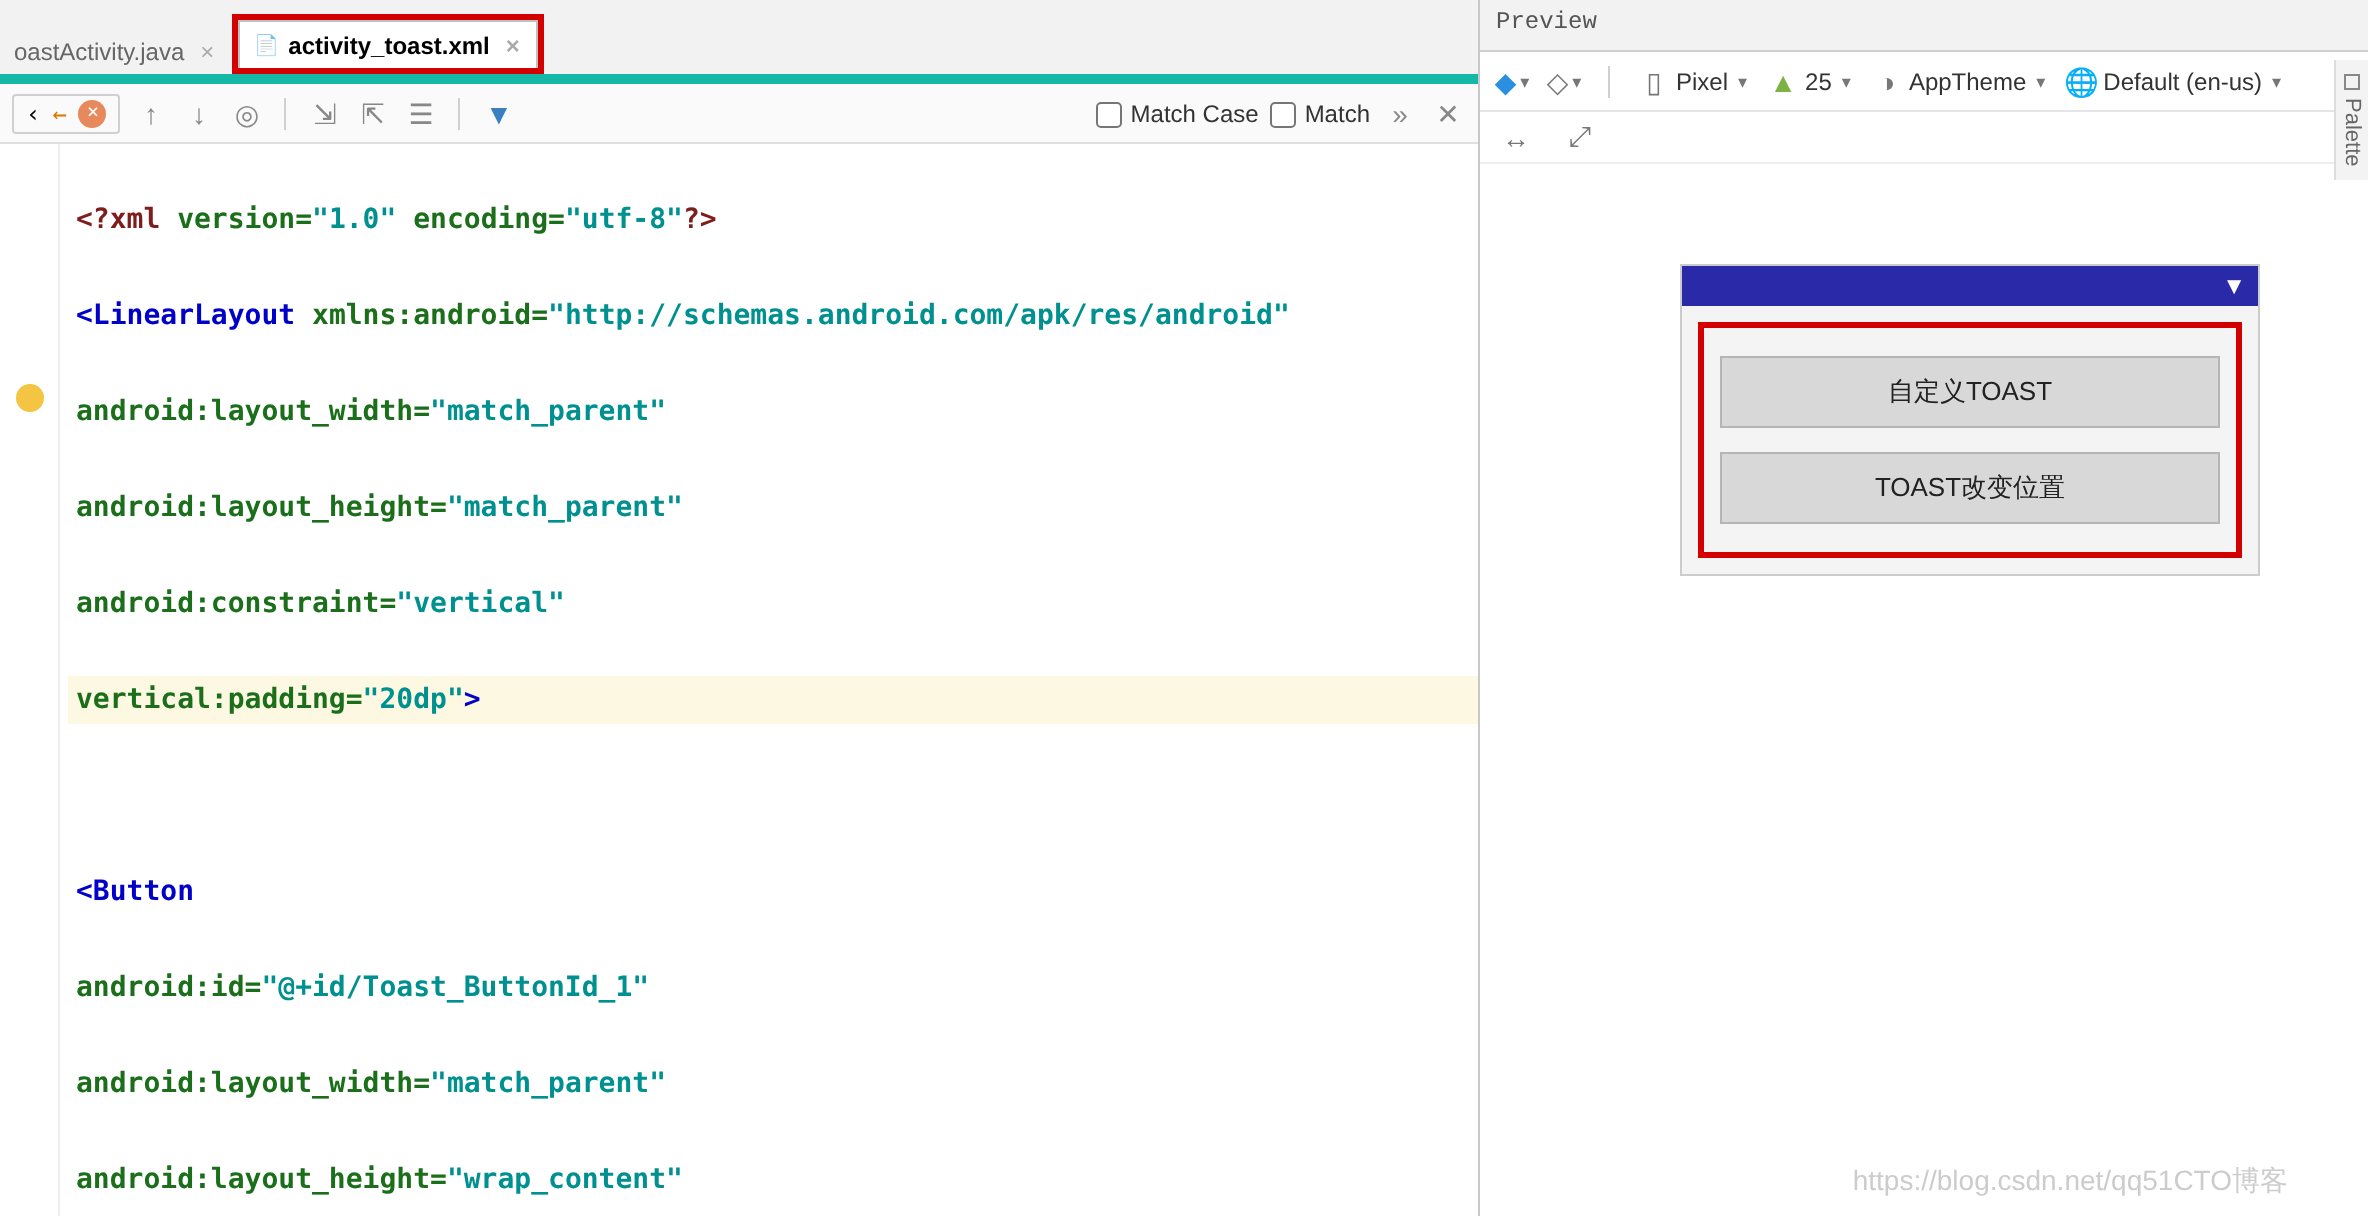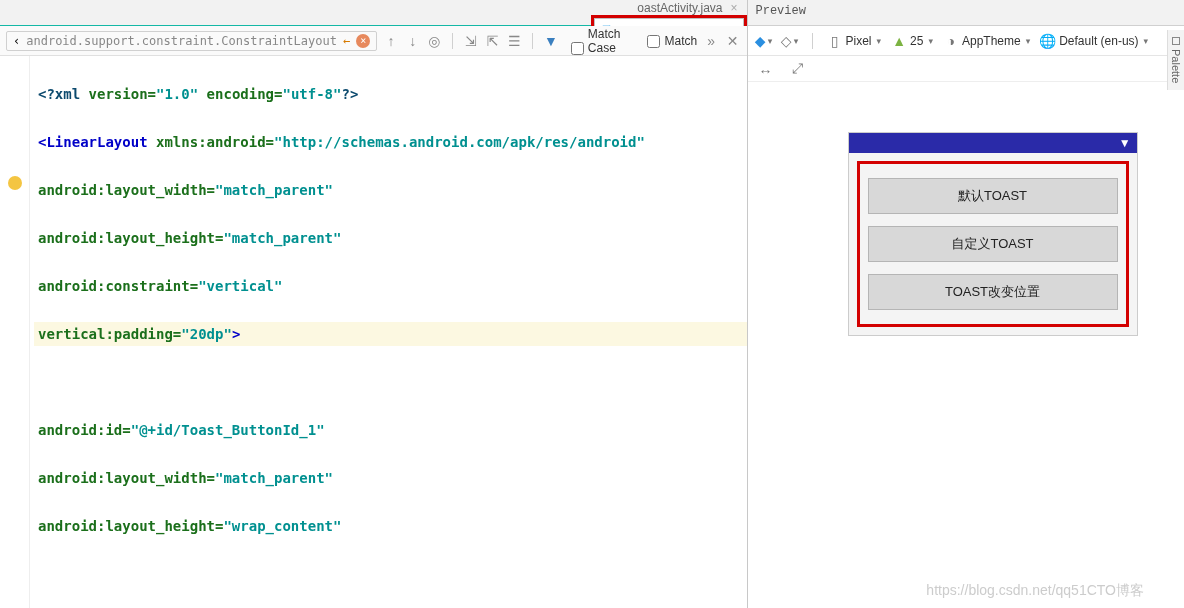--- a/index.html
+++ b/index.html
@@ -2,21 +2,21 @@
 <html><head>
 <meta charset="utf-8">
 <style>
   * { box-sizing: border-box; margin: 0; padding: 0; }
   body { font-family: "Segoe UI", Tahoma, sans-serif; font-size: 12px; background: #fff; color: #000; width: 1184px; height: 608px; overflow: hidden; }
   .root { display: flex; width: 100%; height: 100%; }
   .editor-col { flex: 0 0 740px; display: flex; flex-direction: column; border-right: 1px solid #c8c8c8; height:100%;}
   .preview-col { flex: 1; display: flex; flex-direction: column; background: #fff;}
 
   
-  .tabstrip { height: 26px; display: flex; align-items: flex-end; background: #f2f2f2; border-bottom: 1px solid #14b8a6; flex-direction: column; }
+  .tabstrip { height: 42px; display: flex; align-items: flex-end; background: #f2f2f2; border-bottom: 5px solid #14b8a6; }
   .tab { height: 24px; display: flex; align-items: center; padding: 0 8px 0 6px; border: 1px solid transparent; border-bottom: none; background: #f2f2f2; font-size: 12px; gap:4px;}
   .tab.inactive { color:#666;}
   .tab .ico { width:14px;height:14px;display:inline-flex;align-items:center;justify-content:center;font-size:10px;}
   .tab .close { color:#aaa; font-size:12px; margin-left:4px;}
   .tab-highlight { border:3px solid #d30000; padding:0;}
   .tab-highlight .tab { background:#fff; font-weight:bold; color:#000; border:1px solid #c0c0c0; border-bottom:none;}
 
   
   .toolbar-row { height:30px; display:flex; align-items:center; padding:2px 6px; gap:6px; border-bottom:1px solid #e0e0e0; background:#fafafa;}
   .breadcrumb-box { flex:0 0 auto; border:1px solid #d0d0d0; border-radius:2px; padding:2px 6px; font-family: Consolas, monospace; font-size:12px; color:#888; display:flex; align-items:center; gap:6px;}
@@ -30,21 +30,21 @@
   .tool-sep{width:1px;height:16px;background:#d0d0d0;margin:0 4px;}
 
   
   .code-wrap { flex:1; display:flex; overflow:hidden; position:relative;}
   .gutter { width:30px; background:#fff; border-right:1px solid #eee;}
   .code-area{ flex:1; font-family: "Fangsong","SimSun",Consolas, monospace; font-size:14px; font-weight:bold; line-height:24px; padding:2px 0 0 4px; white-space:pre; overflow:hidden;}
   .line{height:24px; display:flex; align-items:center; padding-left:4px;}
   .line.hl{background:#fcf8e1;}
   .bulb{position:absolute; left:10px; width:14px;height:14px; background:#f4c542; border-radius:50%;}
 
-  .tok-gray{color:#0c4a6e;}
+  .tok-gray{color:#7f1d1d;}
   .tok-blue{color:#0000c8; font-weight:bold;}
   .tok-attr{color:#1b6f1b;}
   .tok-str{color:#009090; font-weight:bold;}
 
   
   .prev-title{height:26px;border-bottom:1px solid #d0d0d0;padding:4px 8px;font-size:12px;color:#555;background:#f2f2f2;font-family:Liberation Mono, monospace;}
   .prev-toolbar{height:30px;display:flex;align-items:center;gap:10px;padding:0 8px;border-bottom:1px solid #e5e5e5;}
   .pt-item{display:flex;align-items:center;gap:3px;color:#333;font-size:12px;}
   .pt-ico{width:16px;height:16px;display:inline-flex;align-items:center;justify-content:center;color:#777;font-size:14px;}
   .pt-dd::after{content:"▾";font-size:9px;color:#777;margin-left:2px;}
@@ -76,21 +76,20 @@
           <span class="ico">📄</span>
           <span>activity_toast.xml</span>
           <span class="close">×</span>
         </div>
       </div>
     </div>
 
     <div class="toolbar-row">
       <div class="breadcrumb-box">
         <span class="bc-cursor">‹</span>
-        <span>android.support.constraint.ConstraintLayout</span>
         <span class="bc-arrow">←</span>
         <span class="bc-x">×</span>
       </div>
       <span class="tool-icon">↑</span>
       <span class="tool-icon">↓</span>
       <span class="tool-icon">◎</span>
       <span class="tool-sep"></span>
       <span class="tool-icon">⇲</span>
       <span class="tool-icon">⇱</span>
       <span class="tool-icon">☰</span>
@@ -116,20 +115,21 @@
         <div class="bulb" style="position:relative;left:8px;"></div>
       </div>
       <div class="code-area">
 <div class="line"><span class="tok-gray">&lt;?xml </span><span class="tok-attr">version=</span><span class="tok-str">"1.0"</span><span class="tok-attr"> encoding=</span><span class="tok-str">"utf-8"</span><span class="tok-gray">?&gt;</span></div>
 <div class="line"><span class="tok-blue">&lt;LinearLayout </span><span class="tok-attr">xmlns:android=</span><span class="tok-str">"http://schemas.android.com/apk/res/android"</span></div>
 <div class="line">    <span class="tok-attr">android:layout_width=</span><span class="tok-str">"match_parent"</span></div>
 <div class="line">    <span class="tok-attr">android:layout_height=</span><span class="tok-str">"match_parent"</span></div>
 <div class="line">    <span class="tok-attr">android:constraint=</span><span class="tok-str">"vertical"</span></div>
 <div class="line hl">    <span class="tok-attr">vertical:padding=</span><span class="tok-str">"20dp"</span><span class="tok-blue">&gt;</span></div>
 <div class="line"></div>
+<div class="line">    <span class="tok-blue">&lt;Button</span></div>
 <div class="line">        <span class="tok-attr">android:id=</span><span class="tok-str">"@+id/Toast_ButtonId_1"</span></div>
 <div class="line">        <span class="tok-attr">android:layout_width=</span><span class="tok-str">"match_parent"</span></div>
 <div class="line">        <span class="tok-attr">android:layout_height=</span><span class="tok-str">"wrap_content"</span></div>
 
 
 
 
 
 
 
@@ -168,21 +168,20 @@
     <div class="prev-subbar">
       <span class="pt-ico">↔</span>
       <span class="pt-ico">⤢</span>
     </div>
     <div class="device-area">
       <div class="device">
         <div class="device-status">
             <span>▼</span>
           </div>
         <div class="redbox">
-          <div class="abtn">默认TOAST</div>
           <div class="abtn">自定义TOAST</div>
           <div class="abtn">TOAST改变位置</div>
         </div>
       </div>
     </div>
     <div class="watermark">https://blog.csdn.net/qq51CTO博客</div>
   </div>
 </div>
 
 </body></html>

